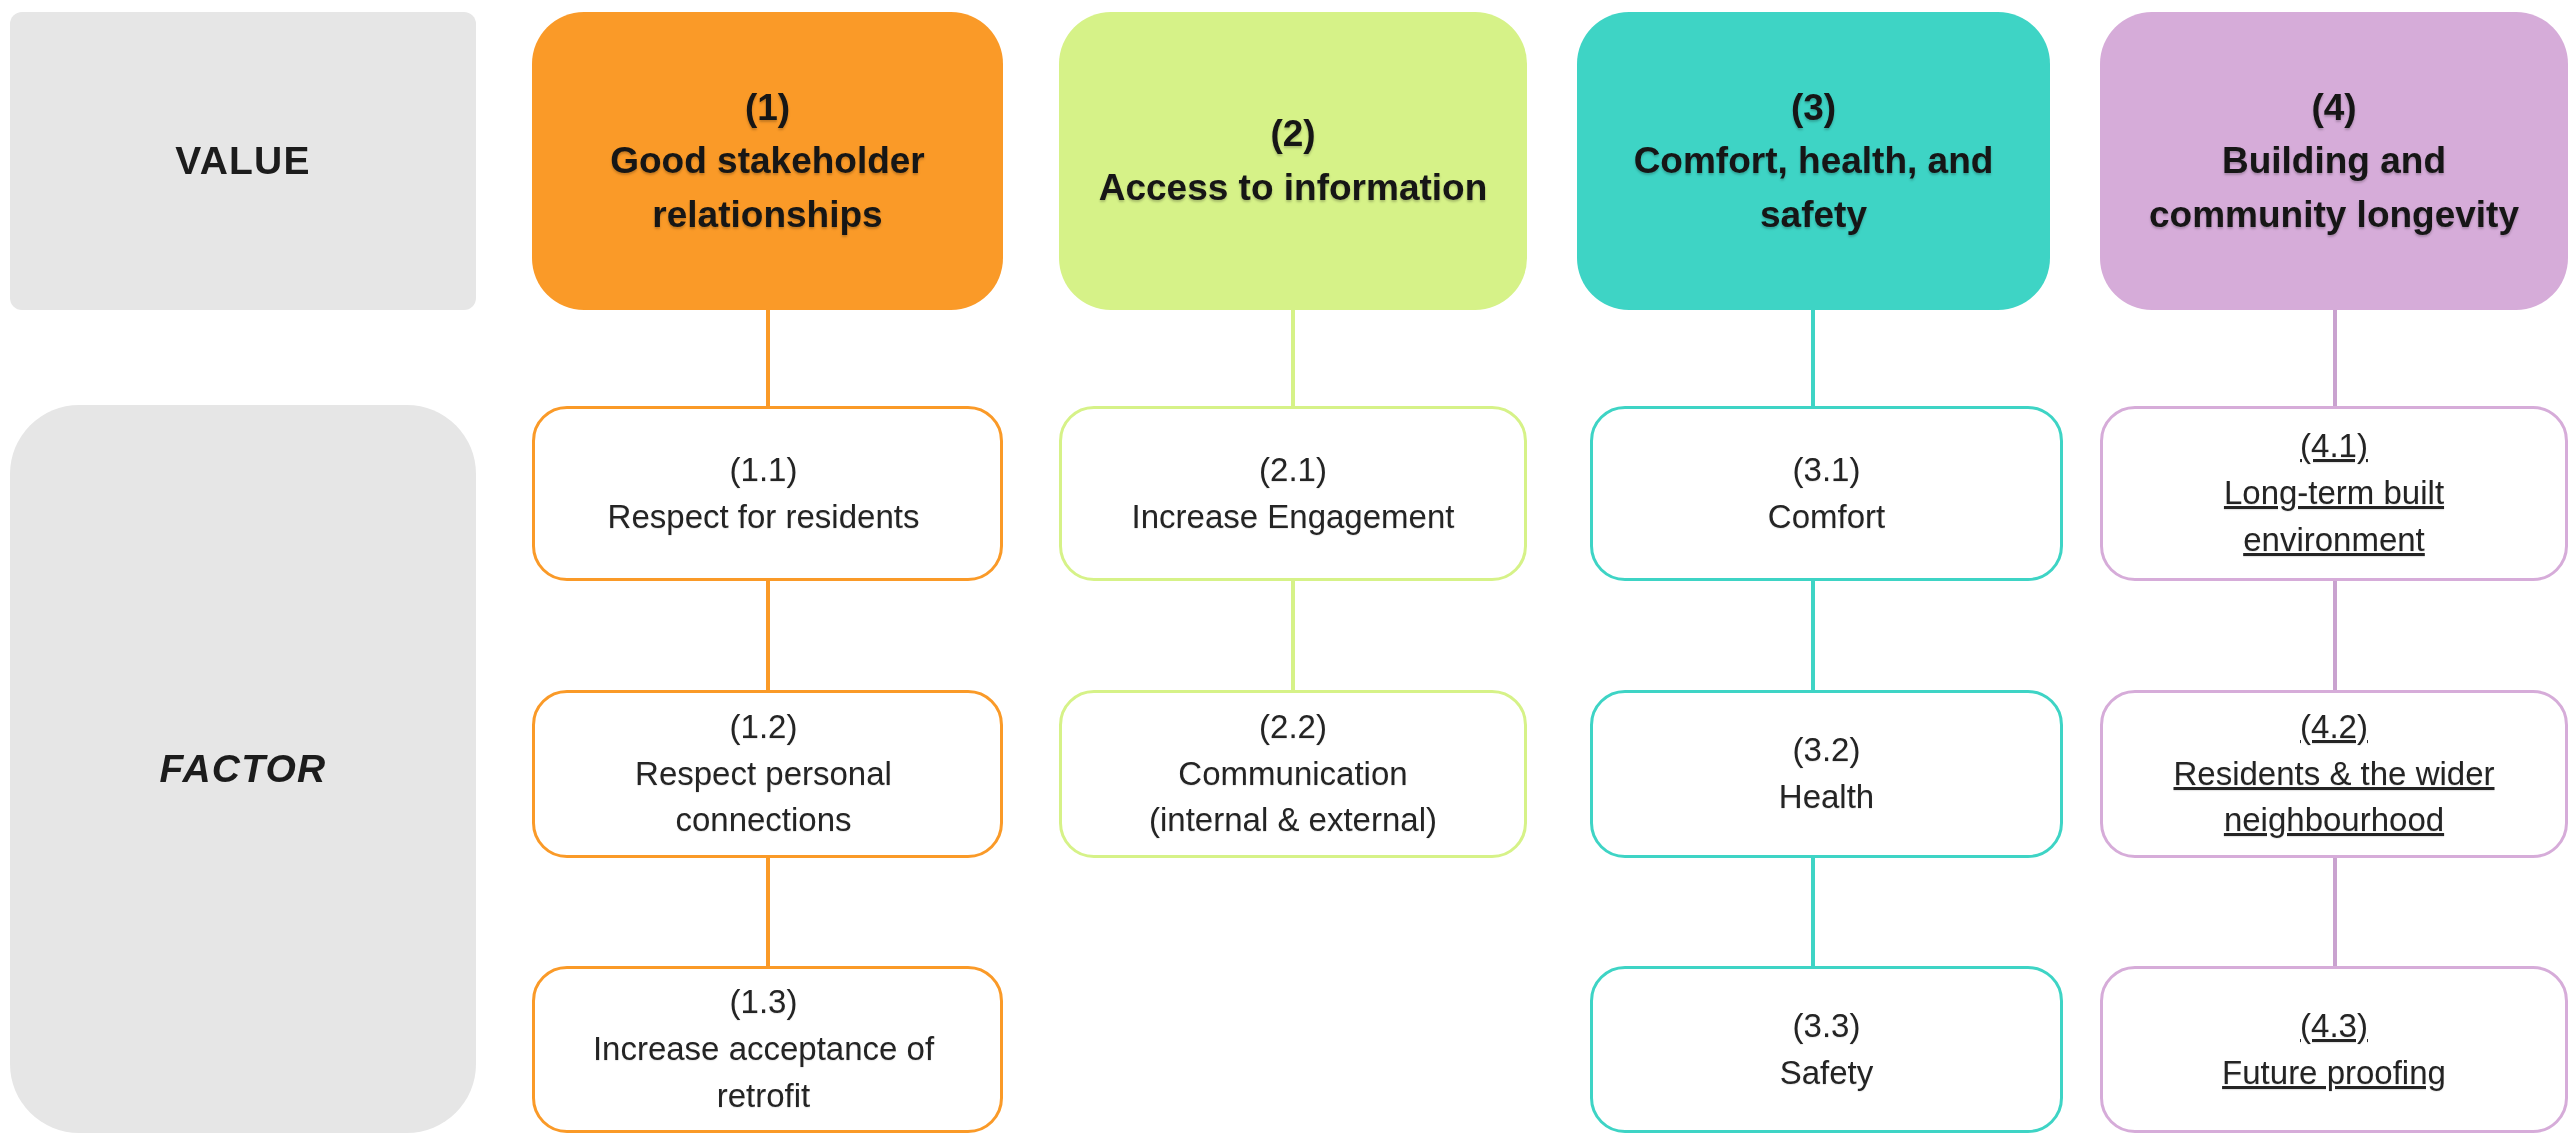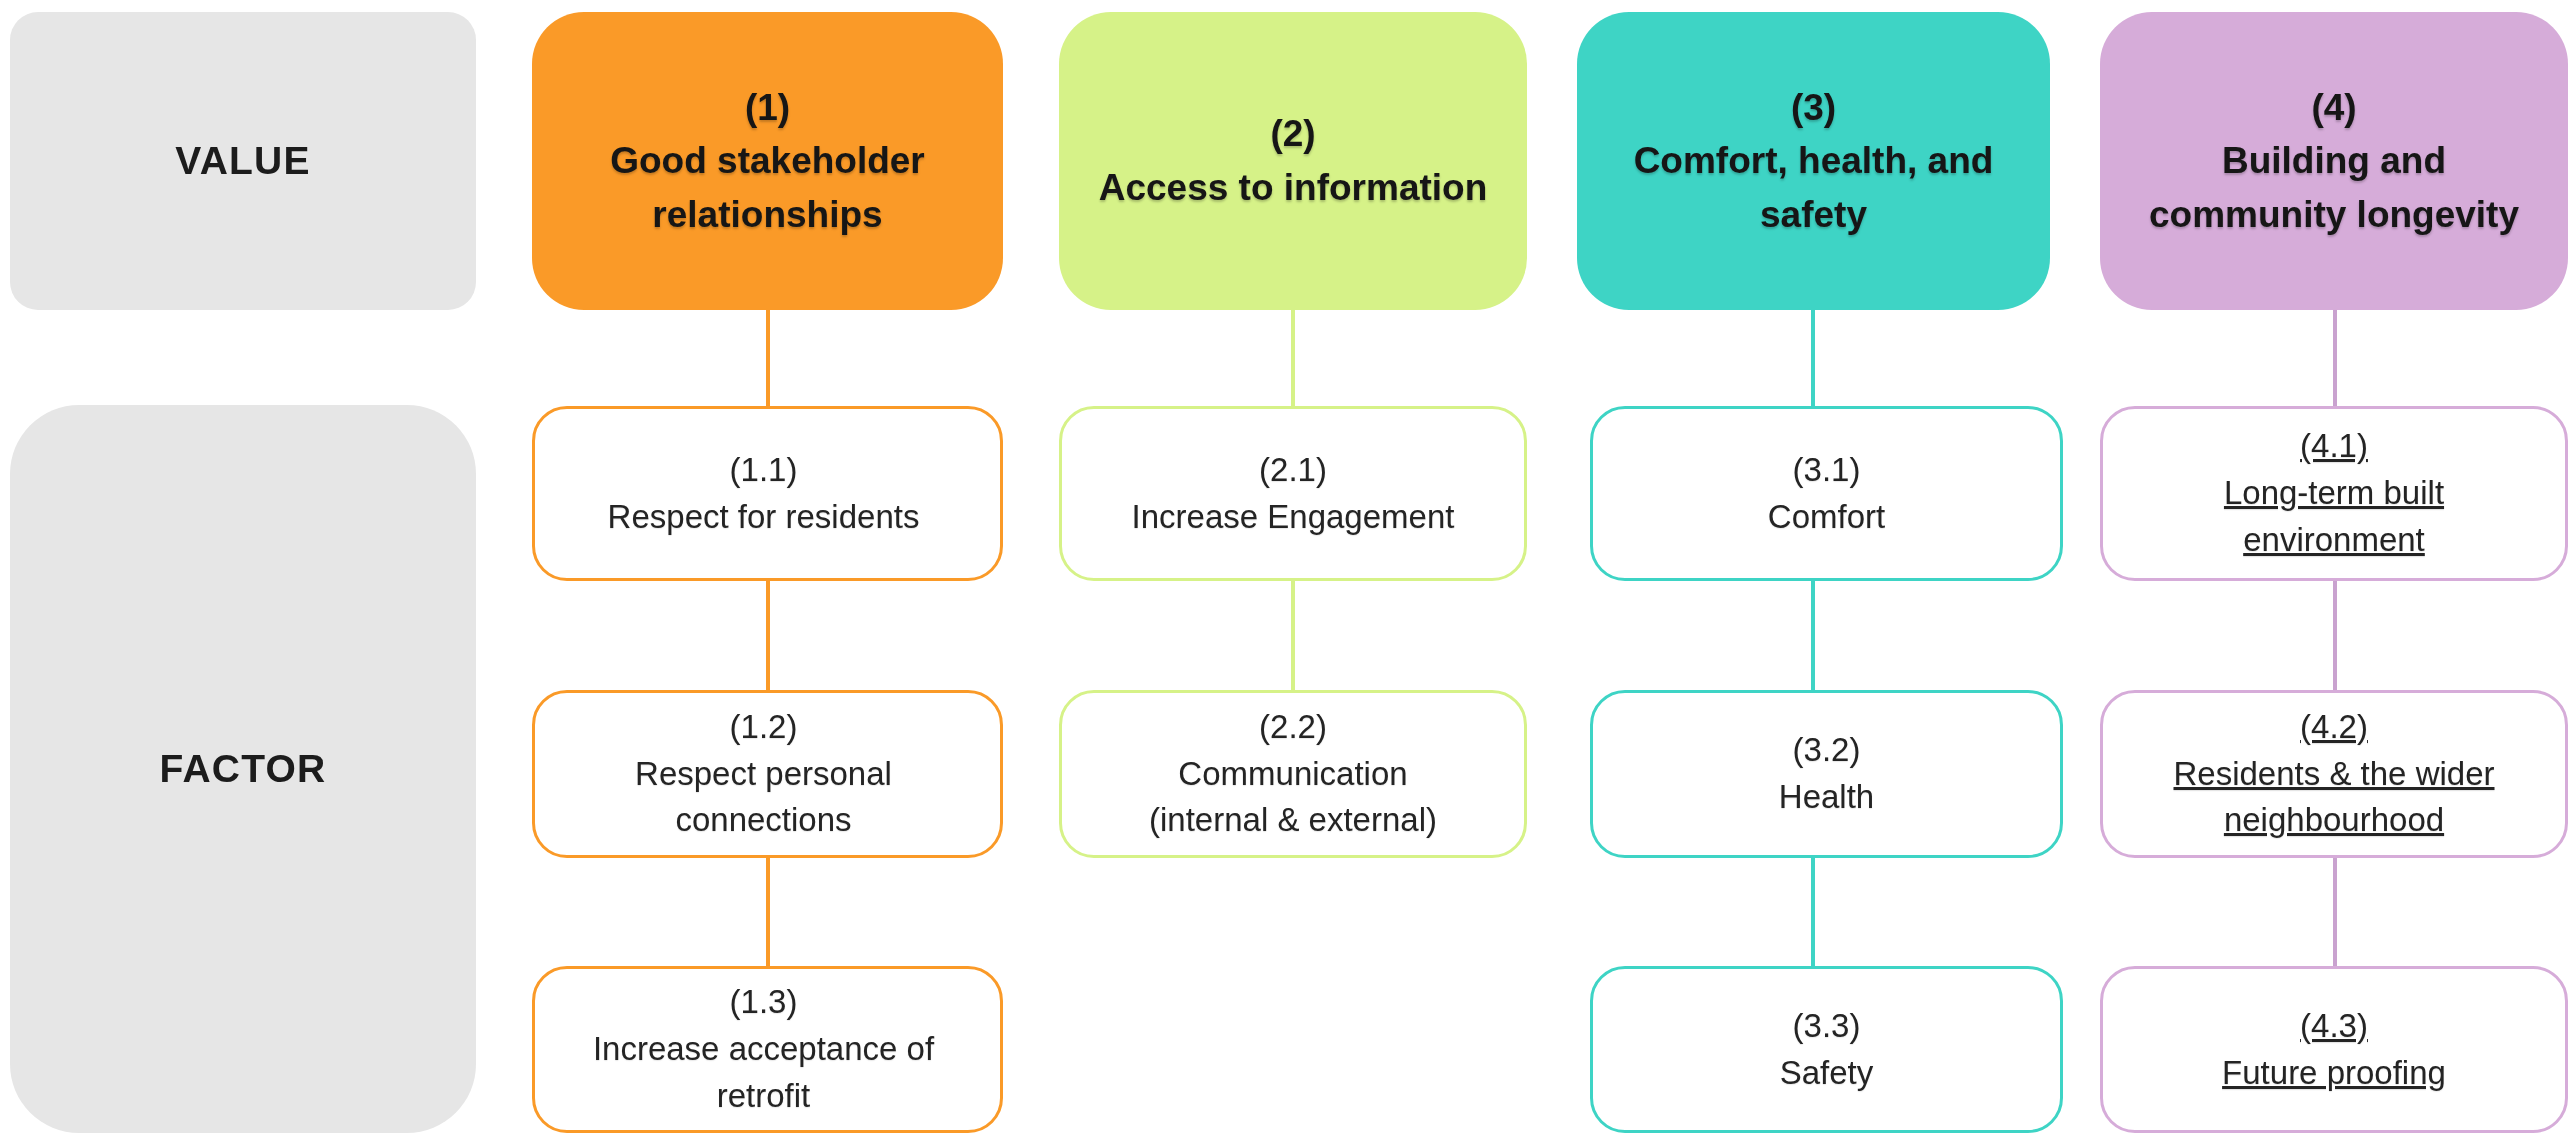--- a/index.html
+++ b/index.html
@@ -19,28 +19,28 @@
     justify-content: center;
     text-align: center;
     box-sizing: border-box;
     padding: 12px 18px;
   }
   .line, .num { display: block; }
 
   
   .rowlabel {
     background: #E6E6E6;
-    border-radius: 28px;
+    border-radius: 12px;
     font-weight: bold;
     font-size: 39px;
     letter-spacing: 1.2px;
     color: #1c1c1c;
   }
   .value-label-box  { left: 10px; top: 12px;  width: 466px; height: 298px; }
-  .factor-label-box { left: 10px; top: 405px; width: 466px; height: 728px; border-radius: 69px; }
+  .factor-label-box { left: 10px; top: 405px; width: 466px; height: 728px; border-radius: 69px; font-style: italic; }
 
   
   .value-box {
     top: 12px; height: 298px;
     border-radius: 52px;
     font-weight: bold;
     font-size: 37px;
     line-height: 1.45;
     color: #161616;
     text-shadow: 0 1.8px 2.4px rgba(0,0,0,0.22);

